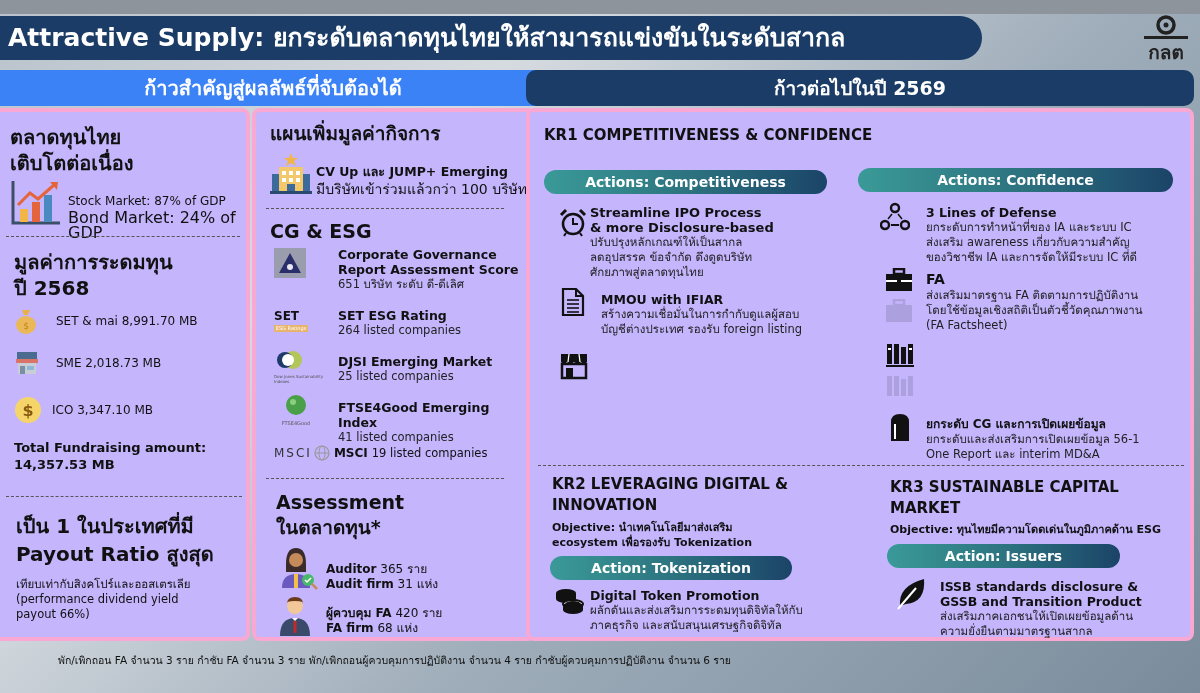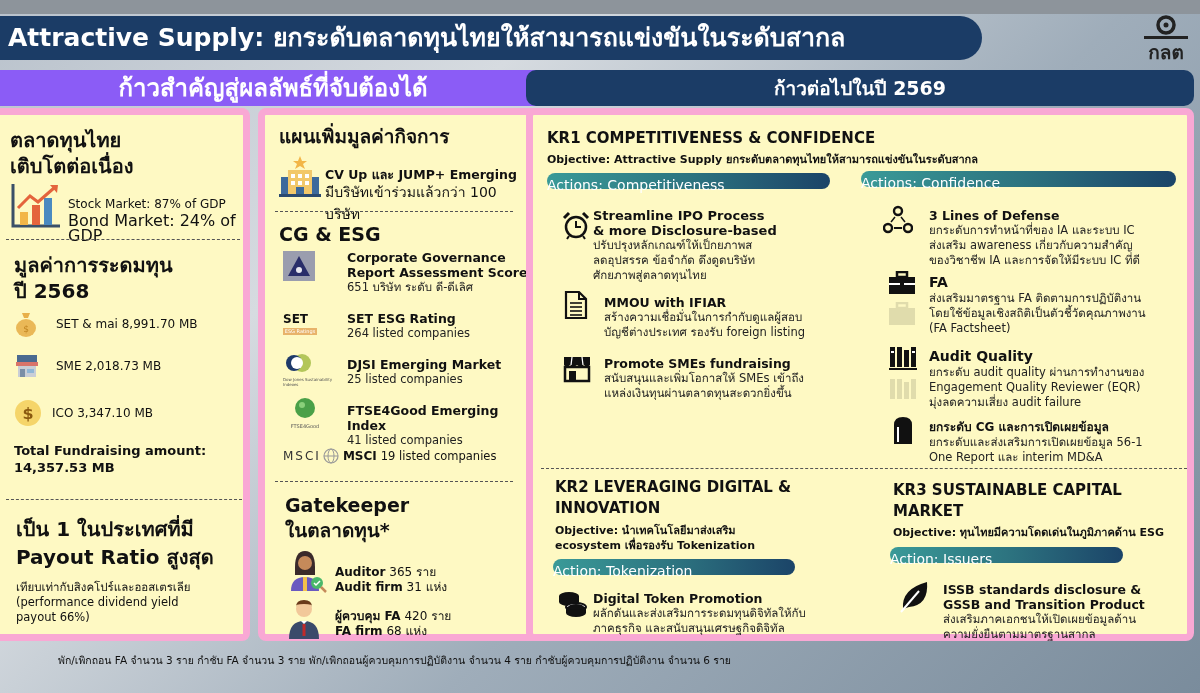--- a/index.html
+++ b/index.html
@@ -1,32 +1,32 @@
 <!DOCTYPE html>
 <html><head>
 <meta charset="utf-8">
 <style>
 *{box-sizing:border-box;margin:0;padding:0}
 html,body{width:1200px;height:693px;overflow:hidden}
 body{font-family:"DejaVu Sans",sans-serif;background:linear-gradient(135deg,#b9c2cc 0%,#d6dbe0 30%,#9fadba 60%,#7a8c9c 100%);position:relative;color:#111}
 .topstrip{position:absolute;left:0;top:0;width:1200px;height:14px;background:#8d949b}
 .title-bar{position:absolute;left:0;top:16px;width:982px;height:44px;background:#1b3c66;border-radius:0 24px 24px 0;color:#fff;font-weight:bold;font-size:25px;line-height:44px;padding-left:8px;white-space:nowrap;overflow:hidden}
 .logo{position:absolute;left:1138px;top:14px;width:56px;height:50px}
-.sec-left{position:absolute;left:0;top:70px;width:546px;height:36px;background:#8b5cf6;border-radius:0 10px 10px 0;color:#fff;font-weight:bold;font-size:24px;text-align:center;line-height:36px}
+.sec-left{position:absolute;left:0;top:70px;width:546px;height:36px;background:#3b82f6;border-radius:0 10px 10px 0;color:#fff;font-weight:bold;font-size:20px;text-align:center;line-height:36px}
 .sec-right{position:absolute;left:526px;top:70px;width:668px;height:36px;background:#1b3c66;border-radius:10px;color:#fff;font-weight:bold;font-size:19px;text-align:center;line-height:36px}
-.card{position:absolute;background:#fef9c3;border-radius:8px;border:7px solid #f9a8d4}
+.card{position:absolute;background:#c4b5fd;border-radius:8px;border:4px solid #f9a8d4}
 .c1{left:0;top:108px;width:250px;height:533px;border-left:none;border-radius:0 8px 8px 0}
-.c2{left:258px;top:108px;width:284px;height:533px}
+.c2{left:252px;top:108px;width:284px;height:533px}
 .c3{left:526px;top:108px;width:668px;height:533px}
 .h-big{font-weight:bold;font-size:20px;line-height:26px;color:#111}
 .dash{border-top:1.5px dashed #555;position:absolute}
 .small{font-size:12px;line-height:15px}
 .bold{font-weight:bold}
 .row{position:absolute;display:flex;align-items:center}
-.pill{position:absolute;height:16px;border-radius:12px;background:linear-gradient(90deg,#3a9a98 0%,#2d7480 50%,#1b4468 100%);color:#fff;font-weight:normal;font-size:14px;text-align:left;line-height:24px}
+.pill{position:absolute;height:24px;border-radius:12px;background:linear-gradient(90deg,#3a9a98 0%,#2d7480 50%,#1b4468 100%);color:#fff;font-weight:bold;font-size:14px;text-align:center;line-height:24px}
 .item{position:absolute}
 .item .t{font-weight:bold;font-size:12.5px;line-height:15px}
 .item .d{font-size:11.5px;line-height:15px;color:#222}
 .ico{position:absolute}
 .footer{position:absolute;left:6px;top:653px;font-size:10.5px;line-height:14px;color:#111;white-space:nowrap}
 .footer .l2{padding-left:52px}
 </style>
 </head>
 <body>
 
@@ -180,21 +180,21 @@
     <svg width="16" height="16" viewBox="0 0 16 16" style="margin-left:2px">
         <circle cx="8" cy="8" r="7" fill="none" stroke="#999" stroke-width="1.2"></circle>
         <ellipse cx="8" cy="8" rx="3" ry="7" fill="none" stroke="#999"></ellipse>
         <line x1="1" y1="8" x2="15" y2="8" stroke="#999"></line>
       </svg>
     <span class="bold" style="font-size:12px;margin-left:4px">MSCI</span>
     <span style="font-size:11.5px;margin-left:4px">19 listed companies</span>
   </div>
   <div class="dash" style="left:10px;top:366px;width:238px"></div>
 
-  <div class="h-big" style="position:absolute;left:20px;top:378px;font-size:19px;line-height:24px">Gatekeeper</div>
+  <div class="h-big" style="position:absolute;left:20px;top:378px;font-size:19px;line-height:24px">Assessment</div>
   <div class="h-big" style="position:absolute;left:20px;top:403px;font-size:19px;line-height:24px">ในตลาดทุน*</div>
 
   <div class="ico" style="left:22px;top:434px">
     <svg width="42" height="44" viewBox="0 0 42 44">
       <path d="M8 18 Q8 2 18 2 Q28 2 28 18 L28 26 L8 26z" fill="#3a2a2a"></path>
       <circle cx="18" cy="14" r="7" fill="#c58a5a"></circle>
       <path d="M4 42 Q4 28 18 28 Q32 28 32 42z" fill="#6a5ac0"></path>
       <rect x="16" y="28" width="4" height="14" fill="#f2c04a"></rect>
       <circle cx="30" cy="34" r="6" fill="#4ab86a"></circle>
       <polyline points="27,34 29,36 33,32" fill="none" stroke="#fff" stroke-width="1.5"></polyline>
@@ -215,40 +215,37 @@
     </svg>
   </div>
   <div style="position:absolute;left:70px;top:494px;font-size:12px;line-height:15px">
     <div><span class="bold">ผู้ควบคุม FA</span> <span>420 ราย</span></div>
     <div><span class="bold">FA firm</span> <span>68 แห่ง</span></div>
   </div>
 </div>
 
 <div class="card c3">
   <div class="bold" style="position:absolute;left:14px;top:14px;font-size:15px">KR1 COMPETITIVENESS &amp; CONFIDENCE</div>
-  <div class="bold" style="position:absolute;left:14px;top:35px;font-size:11px;white-space:nowrap">
-    <span>Objective:</span> <span>Attractive Supply ยกระดับตลาดทุนไทยให้สามารถแข่งขันในระดับสากล</span>
-  </div>
 
   <div class="pill" style="left:14px;top:58px;width:283px">Actions: Competitiveness</div>
 
   <div class="ico" style="left:28px;top:95px">
     <svg width="30" height="30" viewBox="0 0 30 30">
         <circle cx="15" cy="17" r="10" fill="none" stroke="#111" stroke-width="2.5"></circle>
         <polyline points="15,11 15,17 20,17" fill="none" stroke="#111" stroke-width="2"></polyline>
         <path d="M3 8 L8 3" stroke="#111" stroke-width="3"></path>
         <path d="M27 8 L22 3" stroke="#111" stroke-width="3"></path>
         <line x1="8" y1="26" x2="6" y2="29" stroke="#111" stroke-width="2"></line>
         <line x1="22" y1="26" x2="24" y2="29" stroke="#111" stroke-width="2"></line>
       </svg>
   </div>
   <div class="item" style="left:60px;top:93px">
     <div class="t" style="font-size:13px">Streamline IPO Process</div>
     <div class="t" style="font-size:13px">&amp; more Disclosure-based</div>
-    <div class="d">ปรับปรุงหลักเกณฑ์ให้เป็กยภาพส</div>
+    <div class="d">ปรับปรุงหลักเกณฑ์ให้เป็นสากล</div>
     <div class="d">ลดอุปสรรค ข้อจำกัด ดึงดูดบริษัท</div>
     <div class="d">ศักยภาพสู่ตลาดทุนไทย</div>
   </div>
 
   <div class="ico" style="left:31px;top:175px">
     <svg width="24" height="30" viewBox="0 0 24 30">
         <path d="M2 2 H15 L22 9 V28 H2z" fill="none" stroke="#111" stroke-width="2.2"></path>
         <path d="M15 2 V9 H22" fill="none" stroke="#111" stroke-width="2"></path>
         <line x1="6" y1="13" x2="18" y2="13" stroke="#111" stroke-width="1.6"></line>
         <line x1="6" y1="17" x2="18" y2="17" stroke="#111" stroke-width="1.6"></line>
@@ -263,25 +260,20 @@
   </div>
 
   <div class="ico" style="left:29px;top:240px">
     <svg width="30" height="28" viewBox="0 0 30 28">
         <path d="M2 2 H28 L28 10 Q25 13 22 10 Q19 13 15 10 Q11 13 8 10 Q5 13 2 10z" fill="#111"></path>
         <rect x="3" y="12" width="24" height="14" fill="none" stroke="#111" stroke-width="2.5"></rect>
         <rect x="7" y="16" width="7" height="10" fill="#111"></rect>
         <line x1="10" y1="2" x2="9" y2="10" stroke="#fff" stroke-width="1.2"></line>
         <line x1="20" y1="2" x2="21" y2="10" stroke="#fff" stroke-width="1.2"></line>
       </svg>
-  </div>
-  <div class="item" style="left:71px;top:241px">
-    <div class="t">Promote SMEs fundraising</div>
-    <div class="d">สนับสนุนและเพิ่มโอกาสให้ SMEs เข้าถึง</div>
-    <div class="d">แหล่งเงินทุนผ่านตลาดทุนสะดวกยิ่งขึ้น</div>
   </div>
 
   <div class="pill" style="left:328px;top:56px;width:315px">Actions: Confidence</div>
 
   <div class="ico" style="left:350px;top:90px">
     <svg width="30" height="30" viewBox="0 0 30 30">
         <circle cx="15" cy="6" r="4" fill="none" stroke="#111" stroke-width="2.4"></circle>
         <circle cx="5" cy="23" r="4" fill="none" stroke="#111" stroke-width="2.4"></circle>
         <circle cx="25" cy="23" r="4" fill="none" stroke="#111" stroke-width="2.4"></circle>
         <line x1="11" y1="23" x2="19" y2="23" stroke="#111" stroke-width="2"></line>
@@ -324,26 +316,20 @@
         <rect x="0" y="23" width="28" height="2" fill="#111"></rect>
         <rect x="2" y="6" width="3" height="2" fill="#fff"></rect>
         <rect x="23" y="6" width="3" height="2" fill="#fff"></rect>
       </svg>
     <svg width="28" height="26" viewBox="0 0 28 26" style="display:block;margin-top:2px;opacity:.12">
         <rect x="1" y="2" width="5" height="20" fill="#111"></rect>
         <rect x="8" y="2" width="5" height="20" fill="#111"></rect>
         <rect x="15" y="5" width="5" height="17" fill="#111"></rect>
         <rect x="22" y="2" width="5" height="20" fill="#111"></rect>
       </svg>
-  </div>
-  <div class="item" style="left:396px;top:233px">
-    <div class="t" style="font-size:14px;line-height:17px">Audit Quality</div>
-    <div class="d">ยกระดับ audit quality ผ่านการทำงานของ</div>
-    <div class="d">Engagement Quality Reviewer (EQR)</div>
-    <div class="d">มุ่งลดความเสี่ยง audit failure</div>
   </div>
 
   <div class="ico" style="left:359px;top:300px">
     <svg width="22" height="30" viewBox="0 0 22 30">
         <path d="M2 10 Q2 2 11 2 Q20 2 20 10 V29 H2z" fill="#111"></path>
         <rect x="5" y="12" width="2" height="15" fill="#fff"></rect>
         <rect x="8" y="12" width="6" height="15" fill="#111"></rect>
         <g fill="#fff">
           <rect x="5" y="13" width="2" height="1"></rect>
         </g>

